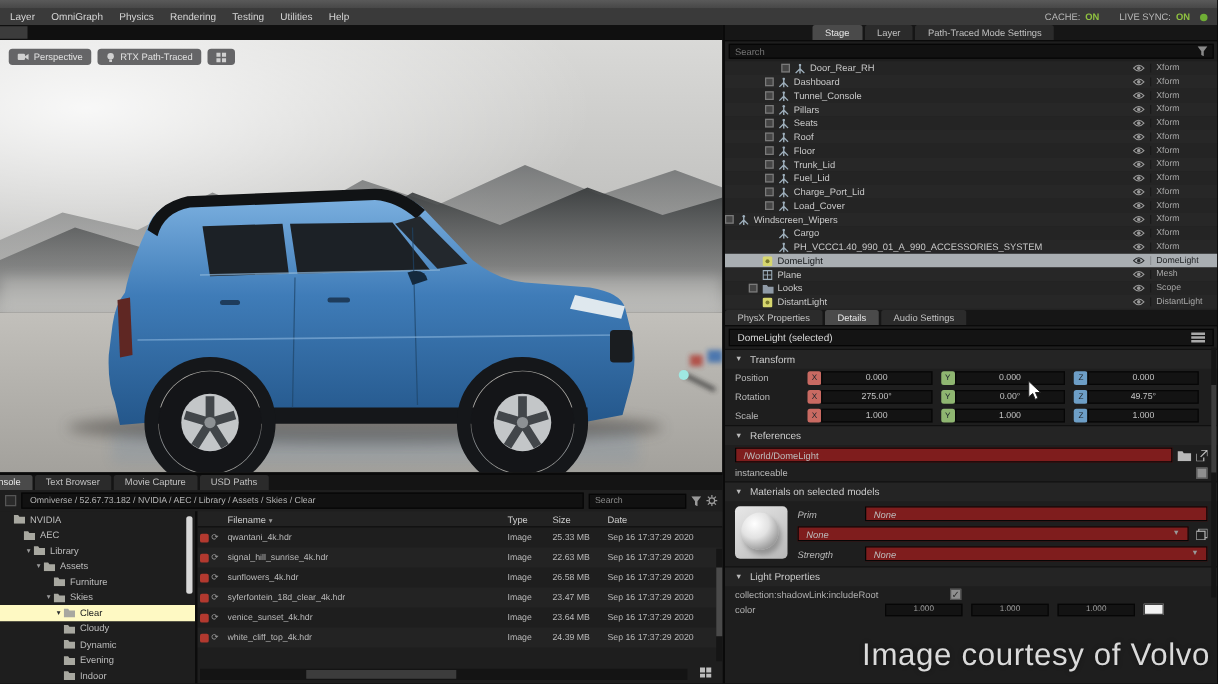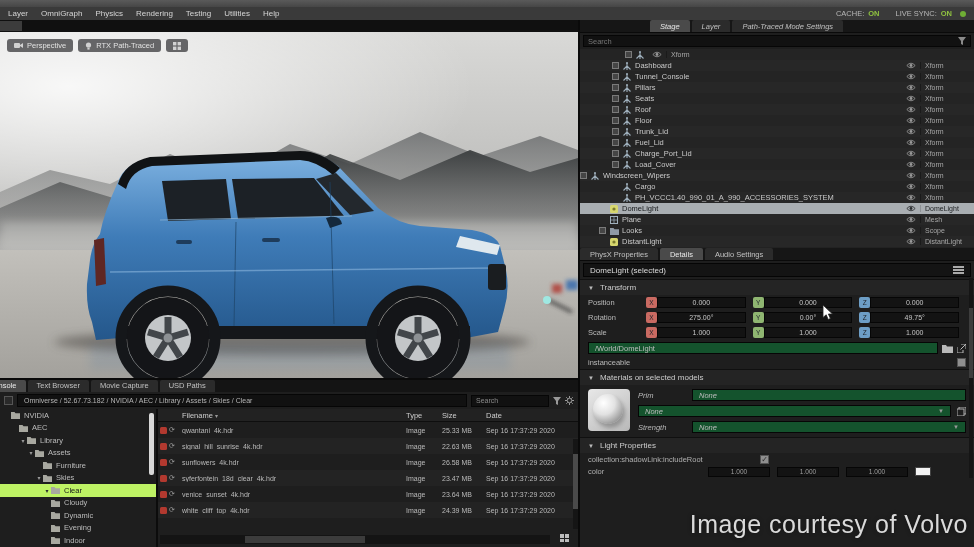--- a/index.html
+++ b/index.html
@@ -50,21 +50,21 @@
   .hamburger { margin-left:auto; width:11px; }
   .hamburger div { height:1.5px; background:#aaa; margin:1.5px 0; }
   .section-head { display:flex; align-items:center; gap:6px; padding:3px 8px; font-size:8px; color:#cccccc; background:#242424; border-top:1px solid #101010; }
   .tri { font-size:6px; color:#bbb; }
   .trow { display:flex; align-items:center; padding:2px 8px 2px 8px; }
   .trow .tlabel { width:58px; font-size:7.5px; color:#b9b9b9; }
   .axis-group { display:flex; flex:1; align-items:center; margin-right:7px; }
   .axis-chip { width:11px; height:11px; border-radius:2px; font-size:6.5px; color:#20262c; display:flex; align-items:center; justify-content:center; flex:0 0 auto; }
   .axis-field { flex:1; background:#131313; border:1px solid #060606; height:11px; color:#c6c6c6; font-size:7px; display:flex; align-items:center; justify-content:center; }
   .frow { display:flex; align-items:center; padding:2px 8px; gap:4px; }
-  .field { background:#14532d; border:1px solid #060606; height:12px; color:#bdbdbd; font-size:7.5px; display:flex; align-items:center; padding:0 6px; flex:1; }
+  .field { background:#7f1d1d; border:1px solid #060606; height:12px; color:#bdbdbd; font-size:7.5px; display:flex; align-items:center; padding:0 6px; flex:1; }
   .mini-label { font-size:7.5px; color:#b9b9b9; }
   .checkbox { width:9px; height:9px; background:#8f8f8f; border:1px solid #555; flex:0 0 auto; }
   .checkbox.checked::after { content:"✓"; display:block; font-size:8px; line-height:8px; color:#2e2e2e; text-align:center; }
   #material-block { display:flex; gap:8px; padding:4px 8px; }
   #material-thumb { width:42px; height:42px; border-radius:4px; background:linear-gradient(145deg,#e8e8e8,#b8b8b8); position:relative; flex:0 0 auto; }
   #material-thumb .sphere { position:absolute; left:5px; top:5px; width:30px; height:30px; border-radius:50%;
       background:radial-gradient(circle at 35% 30%, #ffffff, #e2e2e2 40%, #9d9d9d 75%, #8a8a8a); box-shadow:2px 4px 4px rgba(0,0,0,.25); }
   #material-rows { flex:1; display:flex; flex-direction:column; gap:4px;font-style:italic; }
   .mrow { display:flex; align-items:center; gap:6px; }
   .mrow .mlab { width:48px; font-size:7.5px; color:#b9b9b9; }
@@ -80,21 +80,21 @@
   #browser { left:0; top:378px; width:578px; height:169px; background:#1e1e1e; border-top:2px solid #0a0a0a; }
   #browser-tabs { display:flex; height:12px; background:#141414; }
   #browser-tabs .tab { font-size:7.5px; padding:1px 9px; }
   #pathbar { display:flex; align-items:center; gap:4px; margin:2px 4px; height:13px; }
   .tiny-box { width:9px; height:9px; border:1px solid #555; background:#2a2a2a; flex:0 0 auto; }
   #path-field { flex:1; background:#111; border:1px solid #060606; height:13px; display:flex; align-items:center; padding:0 6px; font-size:7px; color:#b5b5b5; white-space:nowrap; overflow:hidden; }
   #browser-search { width:78px; background:#111; border:1px solid #060606; height:12px; display:flex; align-items:center; padding:0 4px; color:#8a8a8a; font-size:7px; }
   #browser-body { display:flex; height:138px; }
   #dir-tree { width:158px; border-right:2px solid #0c0c0c; position:relative; overflow:hidden; background:#1e1e1e; }
   .drow { display:flex; align-items:center; height:12.5px; font-size:7.5px; color:#bcbcbc; white-space:nowrap; }
-  .drow.selected { background:#bef264; color:#15181a; }
+  .drow.selected { background:#fef9c3; color:#15181a; }
   .drow .arrow { width:8px; font-size:6px; color:#9a9a9a; text-align:center; flex:0 0 auto; }
   .drow.selected .arrow { color:#2a2d2f; }
   .drow .folder { margin-right:4px; display:flex; flex:0 0 auto; }
   #tree-scrollbar { position:absolute; right:2px; top:4px; width:5px; height:62px; background:#d8d8d8; border-radius:2px; }
   #file-list { flex:1; position:relative; overflow:hidden; }
   #file-header { display:flex; height:13px; align-items:center; font-size:7.5px; color:#cdcdcd; border-bottom:1px solid #0e0e0e; background:#222; }
   .fcol-name { flex:1; padding-left:24px; }
   .fcol-type { width:36px; }
   .fcol-size { width:44px; }
   .fcol-date { width:92px; }
@@ -264,40 +264,41 @@
       <svg width="8" height="8" viewBox="0 0 8 8">
           <rect x="0" y="0" width="3.4" height="3.4" fill="#ddd"></rect>
           <rect x="4.6" y="0" width="3.4" height="3.4" fill="#ddd"></rect>
           <rect x="0" y="4.6" width="3.4" height="3.4" fill="#ddd"></rect>
           <rect x="4.6" y="4.6" width="3.4" height="3.4" fill="#ddd"></rect>
         </svg>
     </span>
   </div>
 
   <div id="right-panel" class="abs">
-    <div class="tabs-row" style="padding-left:70px;font-style:italic;">
+    <div class="tabs-row" style="padding-left:70px;">
       <span class="tab active">Stage</span>
       <span class="tab">Layer</span>
       <span class="tab">Path-Traced Mode Settings</span>
     </div>
     <div class="searchbar">
       <input placeholder="Search" style="">
       <svg width="8" height="8" viewBox="0 0 8 8">
           <path d="M0,0 L8,0 L5,4 L5,8 L3,7 L3,4 Z" fill="#8a8a8a"></path>
         </svg>
     </div>
     <div id="stage-tree">
         <div class="srow" style="padding-left: 45px;">
           <span class="expander"></span>
           <span class="picon">
             <svg width="8" height="8" viewBox="0 0 8 8">
               <path d="M4,8 L4,1 M4,4 L0.5,7.5 M4,4 L7.5,7.5" stroke="#9fb0bd" stroke-width="1.1" fill="none"></path>
               <circle cx="4" cy="1" r="1" fill="#9fb0bd"></circle>
             </svg>
           </span>
+          <span class="pname">Door_Rear_RH</span>
           <span class="peye">
             <svg width="10" height="7" viewBox="0 0 12 8">
               <path d="M1,4 Q6,-1.5 11,4 Q6,9.5 1,4 Z" fill="none" stroke="currentColor"></path>
               <circle cx="6" cy="4" r="1.7" fill="currentColor"></circle>
             </svg>
           </span>
           <span class="ptype">Xform</span>
         </div>
         <div class="srow" style="padding-left: 32px;">
           <span class="expander"></span>
@@ -648,20 +649,24 @@
             <span class="axis-chip" style="background:#8fb671">Y</span>
             <span class="axis-field">1.000</span>
           </span>
           <span class="axis-group">
             <span class="axis-chip" style="background:#6d9ec6">Z</span>
             <span class="axis-field">1.000</span>
           </span>
         </div>
       </div>
 
+    <div class="section-head">
+      <span class="tri">▼</span>
+      <span>References</span>
+    </div>
     <div class="frow">
       <span class="field">/World/DomeLight</span>
       <svg width="11" height="9" viewBox="0 0 11 9">
           <path d="M0,1 L4,1 L5,2.5 L11,2.5 L11,9 L0,9 Z" fill="#b9b9b9"></path>
         </svg>
       <svg width="9" height="9" viewBox="0 0 9 9">
           <path d="M0,3 L0,9 L6,9 L6,6 M4,0 L9,0 L9,5 M9,0 L3.5,5.5" stroke="#b9b9b9" fill="none"></path>
         </svg>
     </div>
     <div class="frow">

